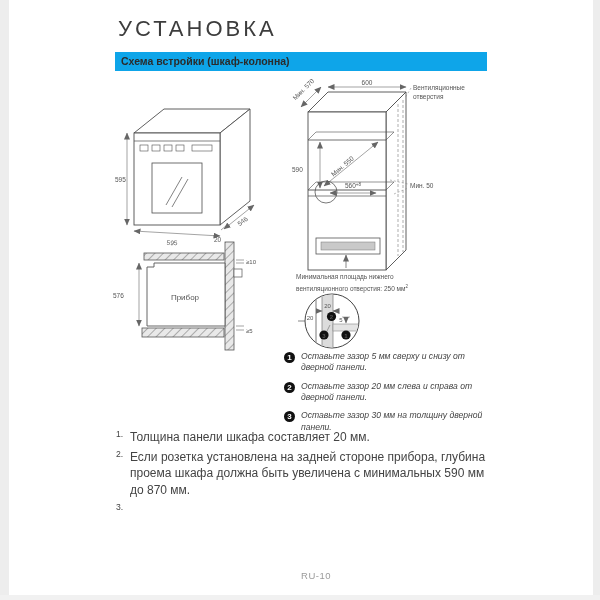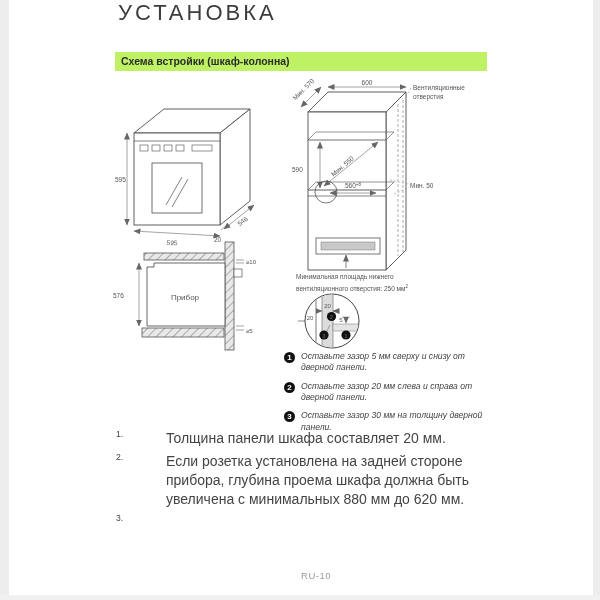--- a/index.html
+++ b/index.html
@@ -2,37 +2,37 @@
 <html><head>
 <meta charset="utf-8">
 <style>
   * { margin:0; padding:0; box-sizing:border-box; }
   html,body { width:600px; height:600px; }
   body { background:#fff; font-family:"Liberation Sans", sans-serif; position:relative; overflow:hidden; }
   .edge { position:absolute; background:#ededed; }
   .edge-left { left:0; top:0; width:9px; height:600px; }
   .edge-right { right:0; top:0; width:7px; height:600px; }
   .edge-bottom { left:0; bottom:0; width:600px; height:5px; background:#f1f1f1; }
-  .title { position:absolute; left:118px; top:0; font-size:22px; font-weight:500;
+  .title { position:absolute; left:118px; top:16px; font-size:22px; font-weight:500;
            letter-spacing:3px; color:#3d3d3d; }
   .section-bar { position:absolute; left:115px; top:52px; width:372px; height:19px;
-                 background:#bef264; font-size:10.5px; font-weight:bold; color:#2b2b2b;
+                 background:#0ea5e9; font-size:10.5px; font-weight:bold; color:#2b2b2b;
                  line-height:19px; padding-left:6px; }
   svg.diagram { position:absolute; overflow:visible; }
   svg text { font-family:"Liberation Sans", sans-serif; fill:#555; }
   .notes { position:absolute; left:284px; top:351px; width:214px; }
   .note { display:flex; margin-bottom:7px; }
   .badge { flex:0 0 auto; width:11px; height:11px; border-radius:50%; background:#111;
            color:#fff; font-size:8px; font-weight:bold; text-align:center; line-height:11px;
            margin-right:6px; margin-top:1px; }
   .note-text { font-size:8.6px; color:#444; line-height:1.32;font-style:italic; }
   .footnotes { position:absolute; left:116px; top:429px; width:374px; }
   .fnote { display:flex; margin-bottom:4px; }
   .fnum { flex:0 0 14px; font-size:8.6px; color:#444; line-height:1.35; }
-  .ftext { font-size:14px; color:#444; line-height:1.35;margin-left:36px; }
+  .ftext { font-size:12px; color:#444; line-height:1.35; }
   .footer { position:absolute; left:16px; top:570px; width:600px; text-align:center;
             font-size:9.5px; color:#9b9b9b; letter-spacing:0.5px; }
 </style>
 </head>
 <body>
 
 <div class="edge edge-left"></div>
 <div class="edge edge-right"></div>
 <div class="edge edge-bottom"></div>
 
@@ -178,20 +178,20 @@
   </div>
 </div>
 
 <div class="footnotes">
   <div class="fnote">
     <span class="fnum">1.</span>
     <span class="ftext">Толщина панели шкафа составляет 20 мм.</span>
   </div>
   <div class="fnote">
     <span class="fnum">2.</span>
-    <span class="ftext">Если розетка установлена на задней стороне прибора, глубина проема шкафа должна быть увеличена с минимальных 880 мм до 620 мм.</span>
+    <span class="ftext">Если розетка установлена на задней стороне прибора, глубина проема шкафа должна быть увеличена с минимальных 590 мм до 870 мм.</span>
   </div>
   <div class="fnote">
     <span class="fnum">3.</span>
   </div>
 </div>
 
 <div class="footer">RU-10</div>
 
 </body></html>

